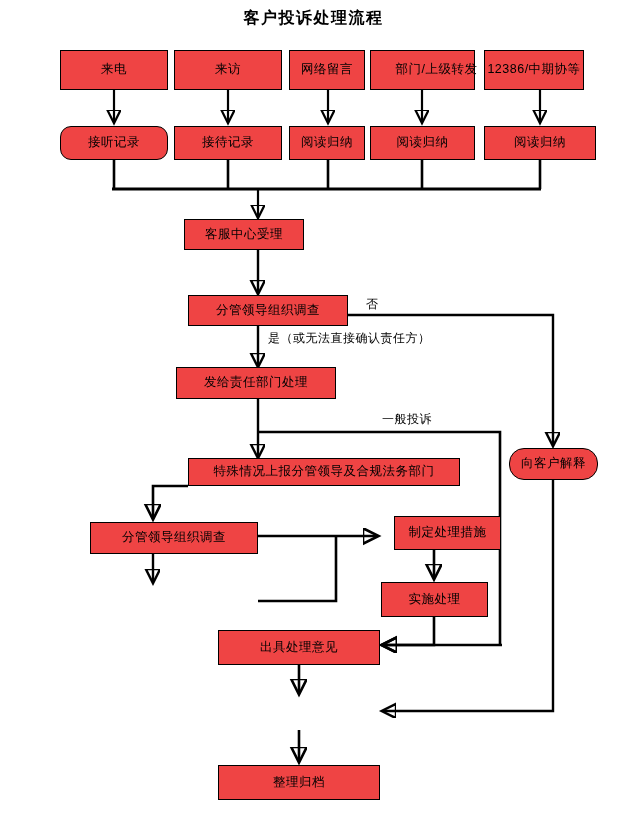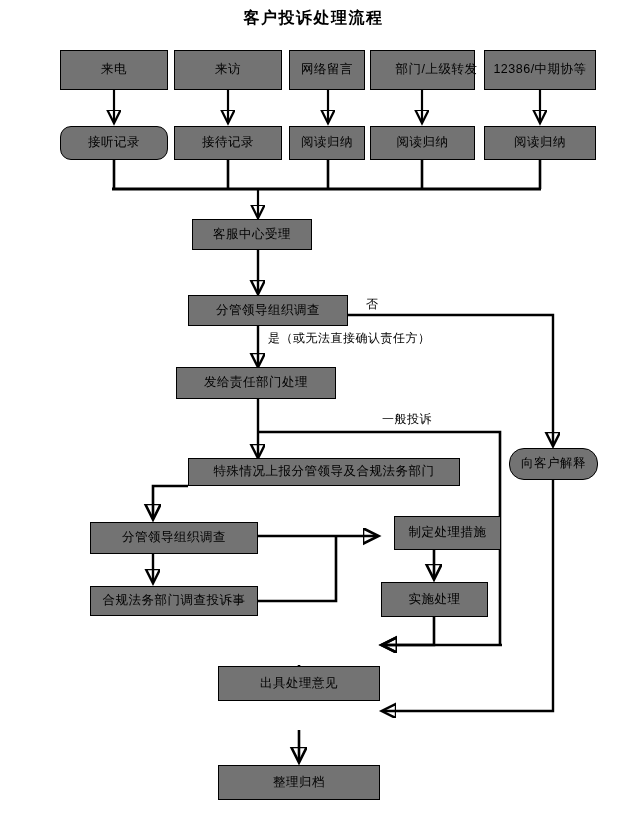--- a/index.html
+++ b/index.html
@@ -29,21 +29,21 @@
     font-family: "Liberation Serif", "DejaVu Serif", serif;
     font-weight: bold;
     font-size: 16px;
     letter-spacing: 1.5px;
     color: #000;
   }
   .node {
     position: absolute;
     box-sizing: border-box;
     border: 1px solid #000;
-    background: #737373;
+    background: #ef4444;
     display: flex;
     align-items: center;
     justify-content: center;
     font-size: 12.5px;
     color: #000;
     line-height: 1.1;
     white-space: nowrap;
     letter-spacing: 0.5px;
   }
   .edge-label {
@@ -120,37 +120,36 @@
 
     <polyline points="553,480 553,711 384,711" stroke-width="2.4" marker-end="url(#arrow)"></polyline>
 
     <line x1="299" y1="730" x2="299" y2="760" stroke-width="2.6" marker-end="url(#arrow)"></line>
   </svg>
 
   <div class="node" style="left:60px; top:50px; width:108px; height:40px;">来电</div>
   <div class="node" style="left:174px; top:50px; width:108px; height:40px;">来访</div>
   <div class="node" style="left:289px; top:50px; width:76px; height:40px;">网络留言</div>
   <div class="node" style="left:370px; top:50px; width:105px; height:40px;padding-left:28px;">部门/上级转发</div>
-  <div class="node" style="left:484px; top:50px; width:112px; height:40px;">12386/中期协等</div>
+  <div class="node" style="left:484px; top:50px; width:100px; height:40px;">12386/中期协等</div>
 
   <div class="node" style="left:60px; top:126px; width:108px; height:34px;border-radius:11px;">接听记录</div>
   <div class="node" style="left:174px; top:126px; width:108px; height:34px;">接待记录</div>
   <div class="node" style="left:289px; top:126px; width:76px; height:34px;">阅读归纳</div>
   <div class="node" style="left:370px; top:126px; width:105px; height:34px;">阅读归纳</div>
   <div class="node" style="left:484px; top:126px; width:112px; height:34px;">阅读归纳</div>
 
-  <div class="node" style="left:192px; top:219px; width:120px; height:31px;">客服中心受理</div>
+  <div class="node" style="left:184px; top:219px; width:120px; height:31px;">客服中心受理</div>
   <div class="node" style="left:188px; top:295px; width:160px; height:31px;">分管领导组织调查</div>
   <div class="node" style="left:176px; top:367px; width:160px; height:32px;">发给责任部门处理</div>
   <div class="node" style="left:188px; top:458px; width:272px; height:28px;">特殊情况上报分管领导及合规法务部门</div>
   <div class="node" style="left:90px; top:522px; width:168px; height:32px;">分管领导组织调查</div>
-  <div class="node" style="left:90px; top:586px; width:168px; height:30px;">合规法务部门调查投诉事</div>
   <div class="node" style="left:381px; top:516px; width:107px; height:34px;margin-left:13px;">制定处理措施</div>
   <div class="node" style="left:381px; top:582px; width:107px; height:35px;">实施处理</div>
-  <div class="node" style="left:218px; top:630px; width:162px; height:35px;margin-top:36px;">出具处理意见</div>
+  <div class="node" style="left:218px; top:630px; width:162px; height:35px;">出具处理意见</div>
   <div class="node" style="left:509px; top:448px; width:89px; height:32px;border-radius:15px;">向客户解释</div>
   <div class="node" style="left:218px; top:765px; width:162px; height:35px;">整理归档</div>
 
   <div class="edge-label" style="left:366px; top:296px;">否</div>
   <div class="edge-label" style="left:268px; top:330px;">是（或无法直接确认责任方）</div>
   <div class="edge-label" style="left:382px; top:411px;">一般投诉</div>
 
 </div>
 
 </body></html>

